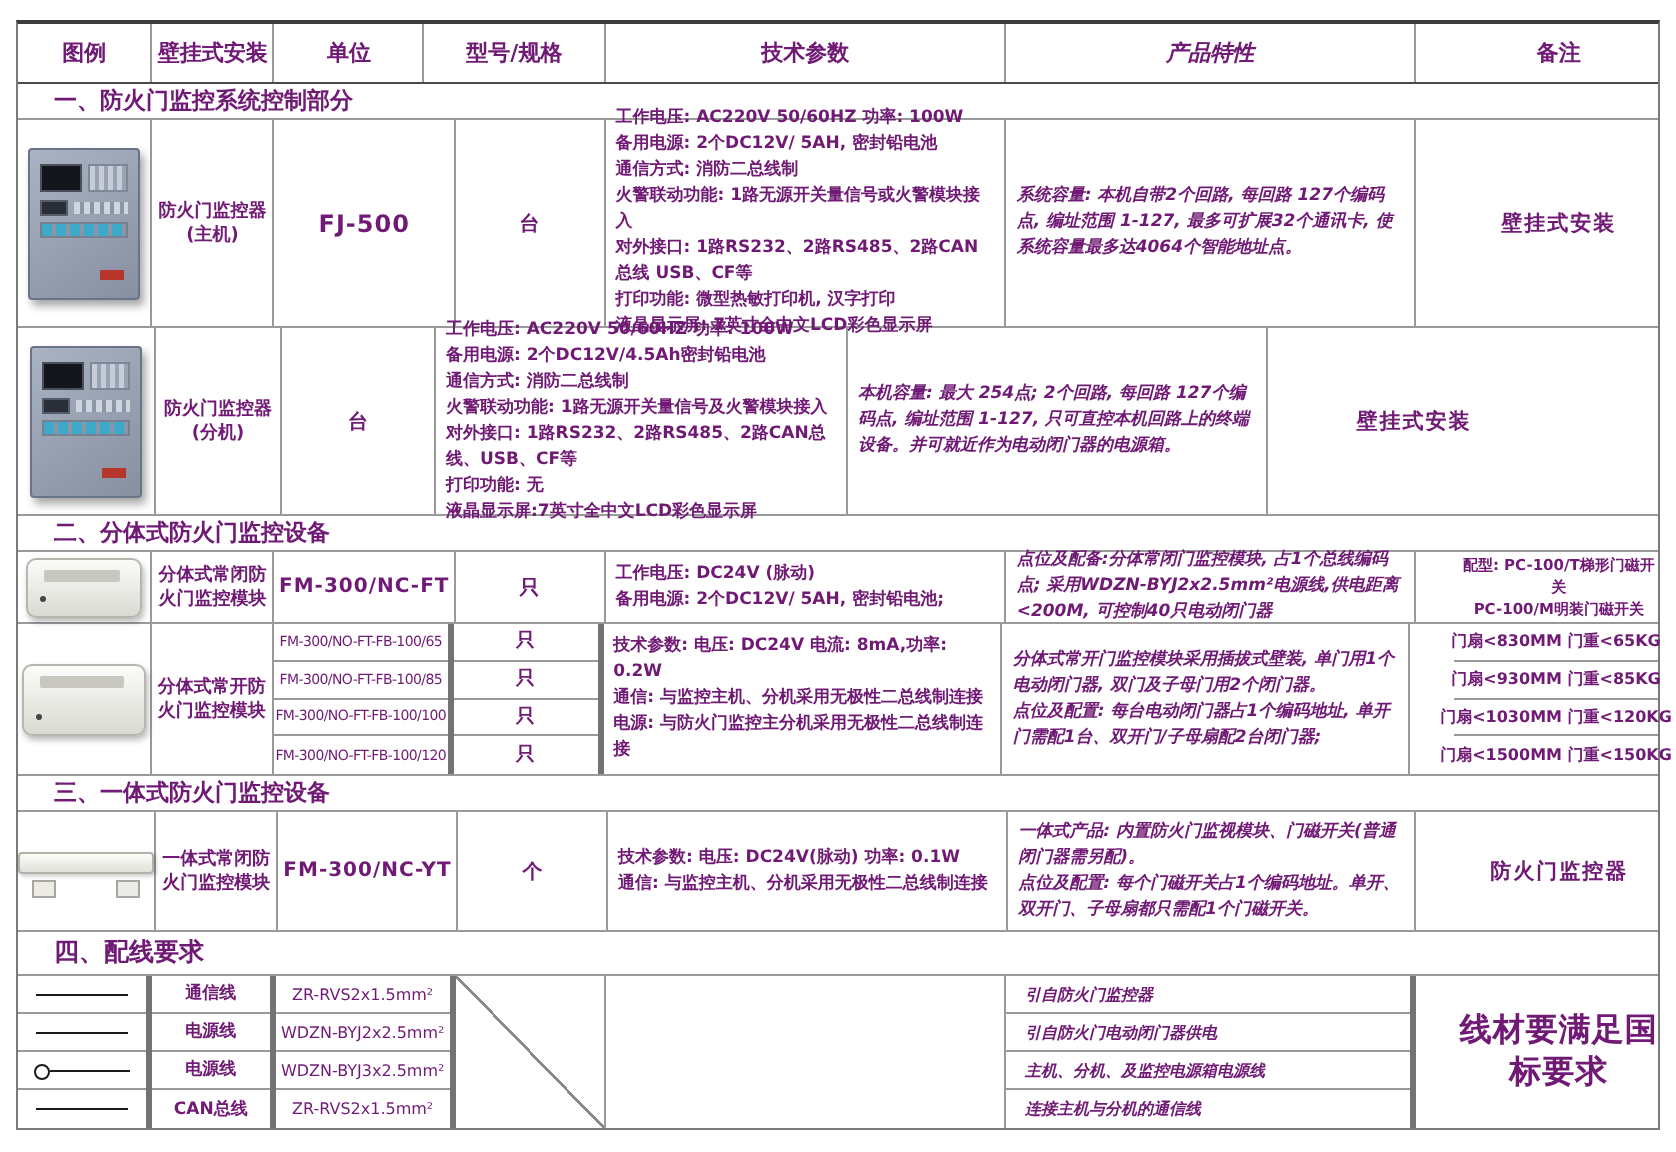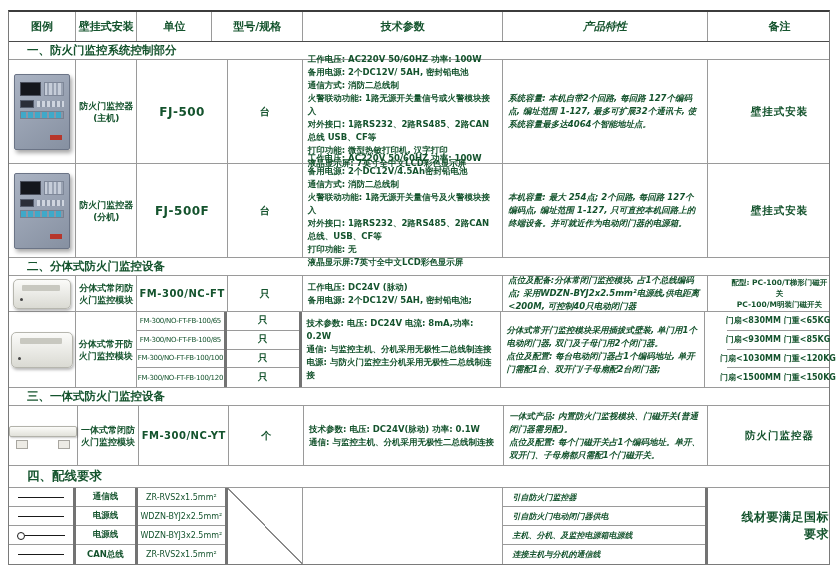--- a/index.html
+++ b/index.html
@@ -2,21 +2,21 @@
 <html><head>
 <meta charset="utf-8">
 <style>
   * { box-sizing: border-box; margin: 0; padding: 0; }
   html,body { background:#fff; }
   .page {
     position: relative;
     width: 838px; height: 576px;
     background: #fff;
     font-family: "DejaVu Sans", sans-serif;
-    color: #14532d;
+    color: #701a75;
     overflow: hidden;
   }
   .tbl {
     position: absolute; left: 8px; top: 10px; width: 822px;
     border: 1px solid #7a7a7a;
     border-top: 2px solid #3c3c3c;
     background: #fff;
   }
   .trow { display: flex; border-bottom: 1px solid #9a9a9a; }
   .trow:last-child { border-bottom: none; }
@@ -44,21 +44,21 @@
     justify-content: flex-start; text-align: left;
     padding: 3px 5px;
     font-size: 8.5px; line-height: 13px; font-weight: 600;
     white-space: pre-line;
   }
   .name-cell { font-size: 9px; font-weight: 600; white-space: pre-line; line-height: 12px; }
   .model-cell { font-weight: bold; font-size: 12px; letter-spacing: .5px; }
   .unit-cell { font-size: 10px; font-weight: 600; }
   .remark-cell { font-size: 10.5px; font-weight: bold; letter-spacing: 1px; }
   .remark-small { font-size: 7.5px; font-weight: 600; letter-spacing: 0; white-space: pre-line; line-height: 11px; }
-  .remark-big { font-size: 12px; font-weight: bold; letter-spacing: .5px; text-align: right; }
+  .remark-big { font-size: 16px; font-weight: bold; letter-spacing: .5px; }
 
   .col { display: flex; flex-direction: column; border-right: 3px solid #737373; }
   .col.c7 { border-right: none; }
   .sub {
     height: 19px; border-bottom: 1px solid #9a9a9a;
     display: flex; align-items: center; justify-content: center;
   }
   .sub:last-child { border-bottom: none; }
   .sub-model { font-size: 7px; letter-spacing: -0.3px; white-space: nowrap; font-weight: 500; }
   .sub-unit { font-size: 9.5px; font-weight: 600; }
@@ -170,21 +170,20 @@
           <div class="screen"></div>
           <div class="keypad"></div>
           <div class="lcd2"></div>
           <div class="keys"></div>
           <div class="keysblue"></div>
           <div class="logo"></div>
         </div>
       </div>
       <div class="cell c2 name-cell">防火门监控器
 (分机)</div>
-      <div class="cell c3 model-cell">FJ-500F</div>
       <div class="cell c4 unit-cell">台</div>
       <div class="cell c5 text-cell">工作电压: AC220V 50/60HZ 功率: 100W
 备用电源: 2个DC12V/4.5Ah密封铅电池
 通信方式: 消防二总线制
 火警联动功能: 1路无源开关量信号及火警模块接入
 对外接口: 1路RS232、2路RS485、2路CAN总线、USB、CF等
 打印功能: 无
 液晶显示屏:7英寸全中文LCD彩色显示屏</div>
       <div class="cell c6 text-cell">本机容量: 最大 254点; 2个回路, 每回路 127个编码点, 编址范围 1-127, 只可直控本机回路上的终端设备。并可就近作为电动闭门器的电源箱。</div>
       <div class="cell c7 remark-cell">壁挂式安装</div>

